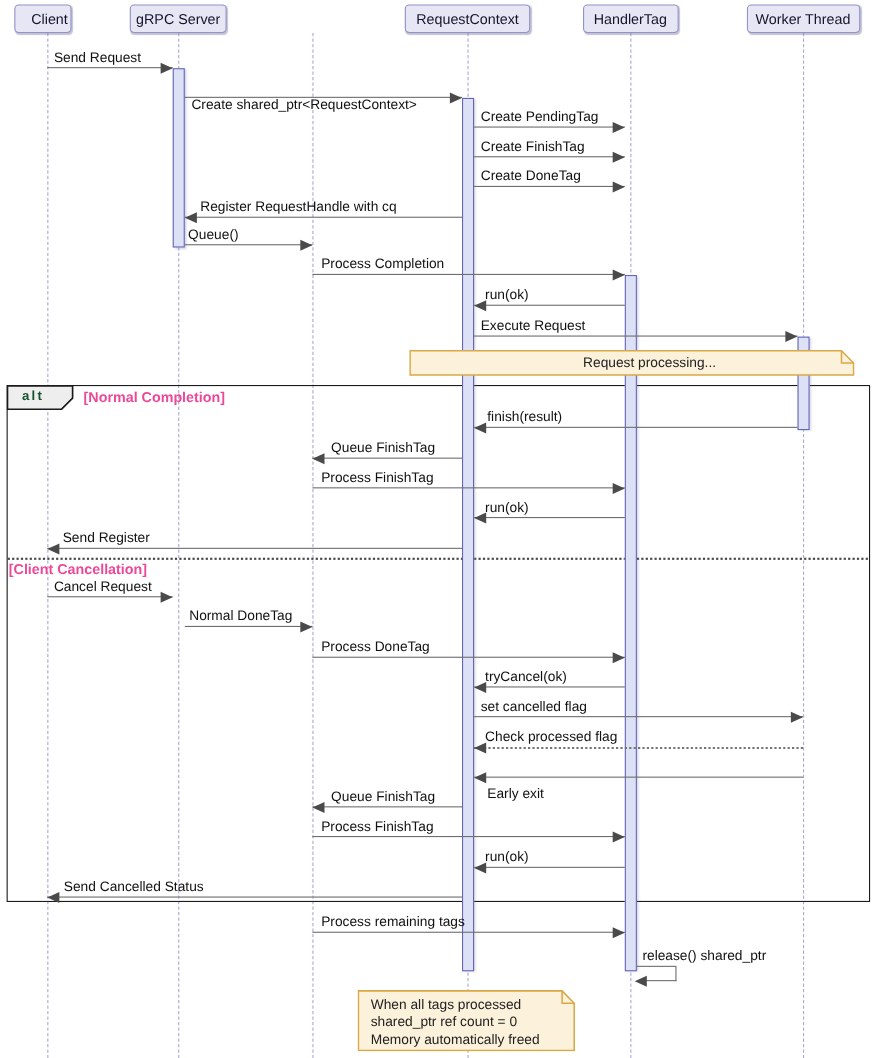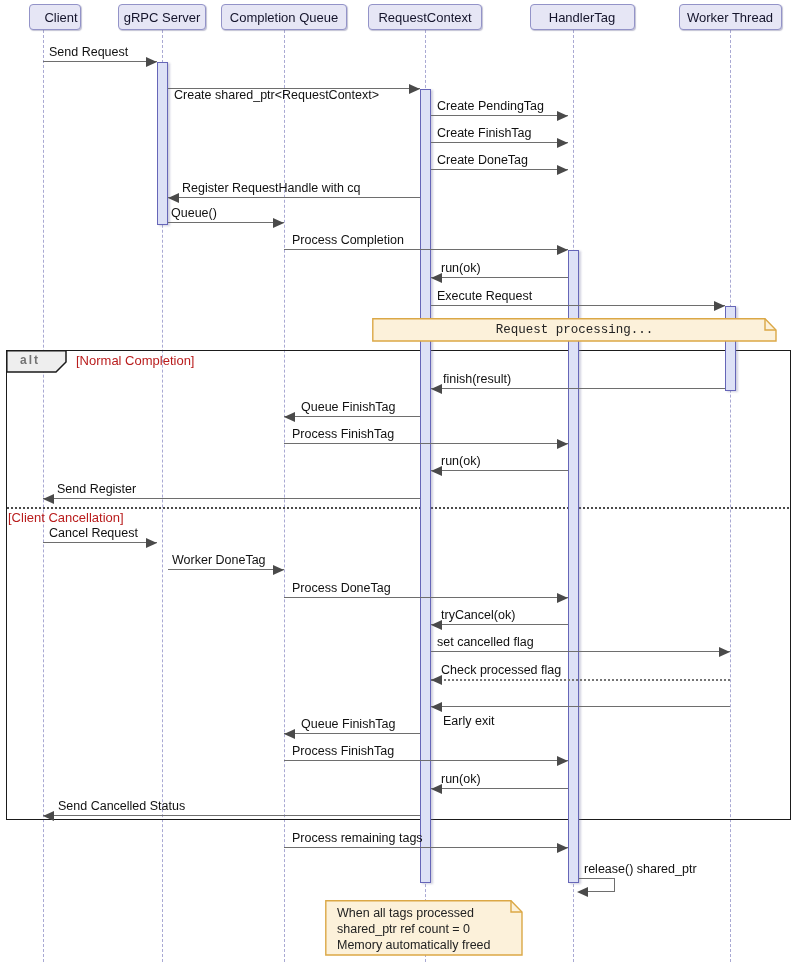--- a/index.html
+++ b/index.html
@@ -13,24 +13,24 @@
   .activation{position:absolute;width:11px;box-sizing:border-box;background:#DDE1F6;
           border:1px solid #6666B8;box-shadow:2px 1px 2px rgba(120,120,160,.35);}
   .msg-line{position:absolute;height:0;border-top:1.5px solid #6e6e6e;}
   .msg-line.dotted{border-top:2px dotted #757575;}
   .seg-v{position:absolute;width:0;border-left:1.5px solid #6e6e6e;}
   .head{position:absolute;width:0;height:0;border-top:5px solid transparent;border-bottom:5px solid transparent;}
   .head.r{border-left:11px solid #4a4a4a;}
   .head.l{border-right:11px solid #4a4a4a;}
   .msg-label{position:absolute;font-size:12.5px;color:#111;white-space:nowrap;height:15px;line-height:15px;}
   .frame{position:absolute;box-sizing:border-box;border:1.6px solid #1b1b1b;}
-  .cond{position:absolute;font-size:13px;font-weight:normal;color:#b91c1c;white-space:nowrap;}
+  .cond{position:absolute;font-size:13px;font-weight:bold;color:#ec4899;white-space:nowrap;}
   .divider{position:absolute;height:0;border-top:2px dotted #4a4a4a;}
   .pent{position:absolute;}
-  .pent-label{position:absolute;font-size:12px;font-weight:bold;color:#737373;letter-spacing:2px;}
+  .pent-label{position:absolute;font-size:12px;font-weight:bold;color:#14532d;letter-spacing:2px;}
   .note{position:absolute;}
   .note-line{position:absolute;font-size:12.5px;color:#222;white-space:nowrap;height:16px;line-height:16px;}
   .note-line.centered{text-align:center;}
 </style>
 </head>
 <body>
 
 <div id="canvas">
     <div class="lifeline" style="left: 42.5px; top: 30px; height: 932px;"></div>
     <div class="lifeline" style="left: 161.5px; top: 30px; height: 932px;"></div>
@@ -47,21 +47,21 @@
     <div class="divider" style="left: 7px; top: 507px; width: 782px;"></div>
     <div class="cond" style="left: 8px; top: 510px;">[Client Cancellation]</div>
     <div class="activation" style="left: 157px; top: 62px; height: 163px;"></div>
     <div class="activation" style="left: 420px; top: 89px; height: 794px;"></div>
     <div class="activation" style="left: 568px; top: 250px; height: 633px;"></div>
     <div class="activation" style="left: 725px; top: 306px; height: 85px;"></div>
     <div class="note" style="left: 372px; top: 318px; width: 405px; height: 24px;"><svg width="405" height="24">
         <path d="M0.8,0.8 H393 L404,12 V23 H0.8 Z" fill="#FCF1DA" stroke="#DBA846" stroke-width="1.4"></path>
         <path d="M393,0.8 V12 H404" fill="none" stroke="#DBA846" stroke-width="1.4"></path>
       </svg></div>
-    <div class="note-line centered" style="left: 372px; top: 322px; width: 405px; font-family: Liberation Mono, monospace;">Request processing...</div>
+    <div class="note-line centered" style="left: 388px; top: 322px; width: 405px;">Request processing...</div>
     <div class="note" style="left: 325px; top: 900px; width: 198px; height: 56px;"><svg width="198" height="56">
         <path d="M0.8,0.8 H186 L197,12 V55 H0.8 Z" fill="#FCF1DA" stroke="#DBA846" stroke-width="1.4"></path>
         <path d="M186,0.8 V12 H197" fill="none" stroke="#DBA846" stroke-width="1.4"></path>
       </svg></div>
     <div class="note-line" style="left: 337px; top: 905px; width: auto;">When all tags processed</div>
     <div class="note-line" style="left: 337px; top: 921px; width: auto;">shared_ptr ref count = 0</div>
     <div class="note-line" style="left: 337px; top: 937px; width: auto;">Memory automatically freed</div>
     <div class="msg-line" style="left: 43px; top: 61.25px; width: 114px;"></div>
     <div class="head r" style="left: 146px; top: 56.5px;"></div>
     <div class="msg-label" style="left: 49px; top: 45px;">Send Request</div>
@@ -105,21 +105,21 @@
     <div class="head l" style="left: 431px; top: 465.5px;"></div>
     <div class="msg-label" style="left: 441px; top: 454px;">run(ok)</div>
     <div class="msg-line" style="left: 43px; top: 498.25px; width: 377px;"></div>
     <div class="head l" style="left: 43px; top: 493.5px;"></div>
     <div class="msg-label" style="left: 57px; top: 482px;">Send Register</div>
     <div class="msg-line" style="left: 43px; top: 542.25px; width: 114px;"></div>
     <div class="head r" style="left: 146px; top: 537.5px;"></div>
     <div class="msg-label" style="left: 49px; top: 526px;">Cancel Request</div>
     <div class="msg-line" style="left: 168px; top: 569.25px; width: 116px;"></div>
     <div class="head r" style="left: 273px; top: 564.5px;"></div>
-    <div class="msg-label" style="left: 172px; top: 553px;">Worker DoneTag</div>
+    <div class="msg-label" style="left: 172px; top: 553px;">Normal DoneTag</div>
     <div class="msg-line" style="left: 284px; top: 597.25px; width: 284px;"></div>
     <div class="head r" style="left: 557px; top: 592.5px;"></div>
     <div class="msg-label" style="left: 292px; top: 581px;">Process DoneTag</div>
     <div class="msg-line" style="left: 431px; top: 624.25px; width: 137px;"></div>
     <div class="head l" style="left: 431px; top: 619.5px;"></div>
     <div class="msg-label" style="left: 441px; top: 608px;">tryCancel(ok)</div>
     <div class="msg-line" style="left: 431px; top: 651.25px; width: 299px;"></div>
     <div class="head r" style="left: 719px; top: 646.5px;"></div>
     <div class="msg-label" style="left: 437px; top: 635px;">set cancelled flag</div>
     <div class="msg-line dotted" style="left: 431px; top: 679.25px; width: 299px;"></div>
@@ -141,19 +141,18 @@
     <div class="head l" style="left: 43px; top: 810.5px;"></div>
     <div class="msg-label" style="left: 58px; top: 799px;">Send Cancelled Status</div>
     <div class="msg-line" style="left: 284px; top: 847.25px; width: 284px;"></div>
     <div class="head r" style="left: 557px; top: 842.5px;"></div>
     <div class="msg-label" style="left: 292px; top: 831px;">Process remaining tags</div>
     <div class="msg-line" style="left: 579px; top: 878.25px; width: 36px;"></div>
     <div class="seg-v" style="left: 614px; top: 879px; height: 13px;"></div>
     <div class="msg-line" style="left: 586px; top: 891.25px; width: 29px;"></div>
     <div class="head l" style="left: 577px; top: 887px;"></div>
     <div class="msg-label" style="left: 584px; top: 862px;">release() shared_ptr</div>
-    <div class="plabel" style="left: 29px; width: 52px; padding-left: 12px;">Client</div>
+    <div class="plabel" style="left: 13px; width: 52px; padding-left: 12px;">Client</div>
     <div class="plabel" style="left: 118px; width: 88px;">gRPC Server</div>
-    <div class="plabel" style="left: 221px; width: 126px;">Completion Queue</div>
     <div class="plabel" style="left: 368px; width: 114px;">RequestContext</div>
-    <div class="plabel" style="left: 529.5px; width: 105px;">HandlerTag</div>
+    <div class="plabel" style="left: 529.5px; width: 87px;">HandlerTag</div>
     <div class="plabel" style="left: 678.5px; width: 103px;">Worker Thread</div>
   </div>
 
 </body></html>

